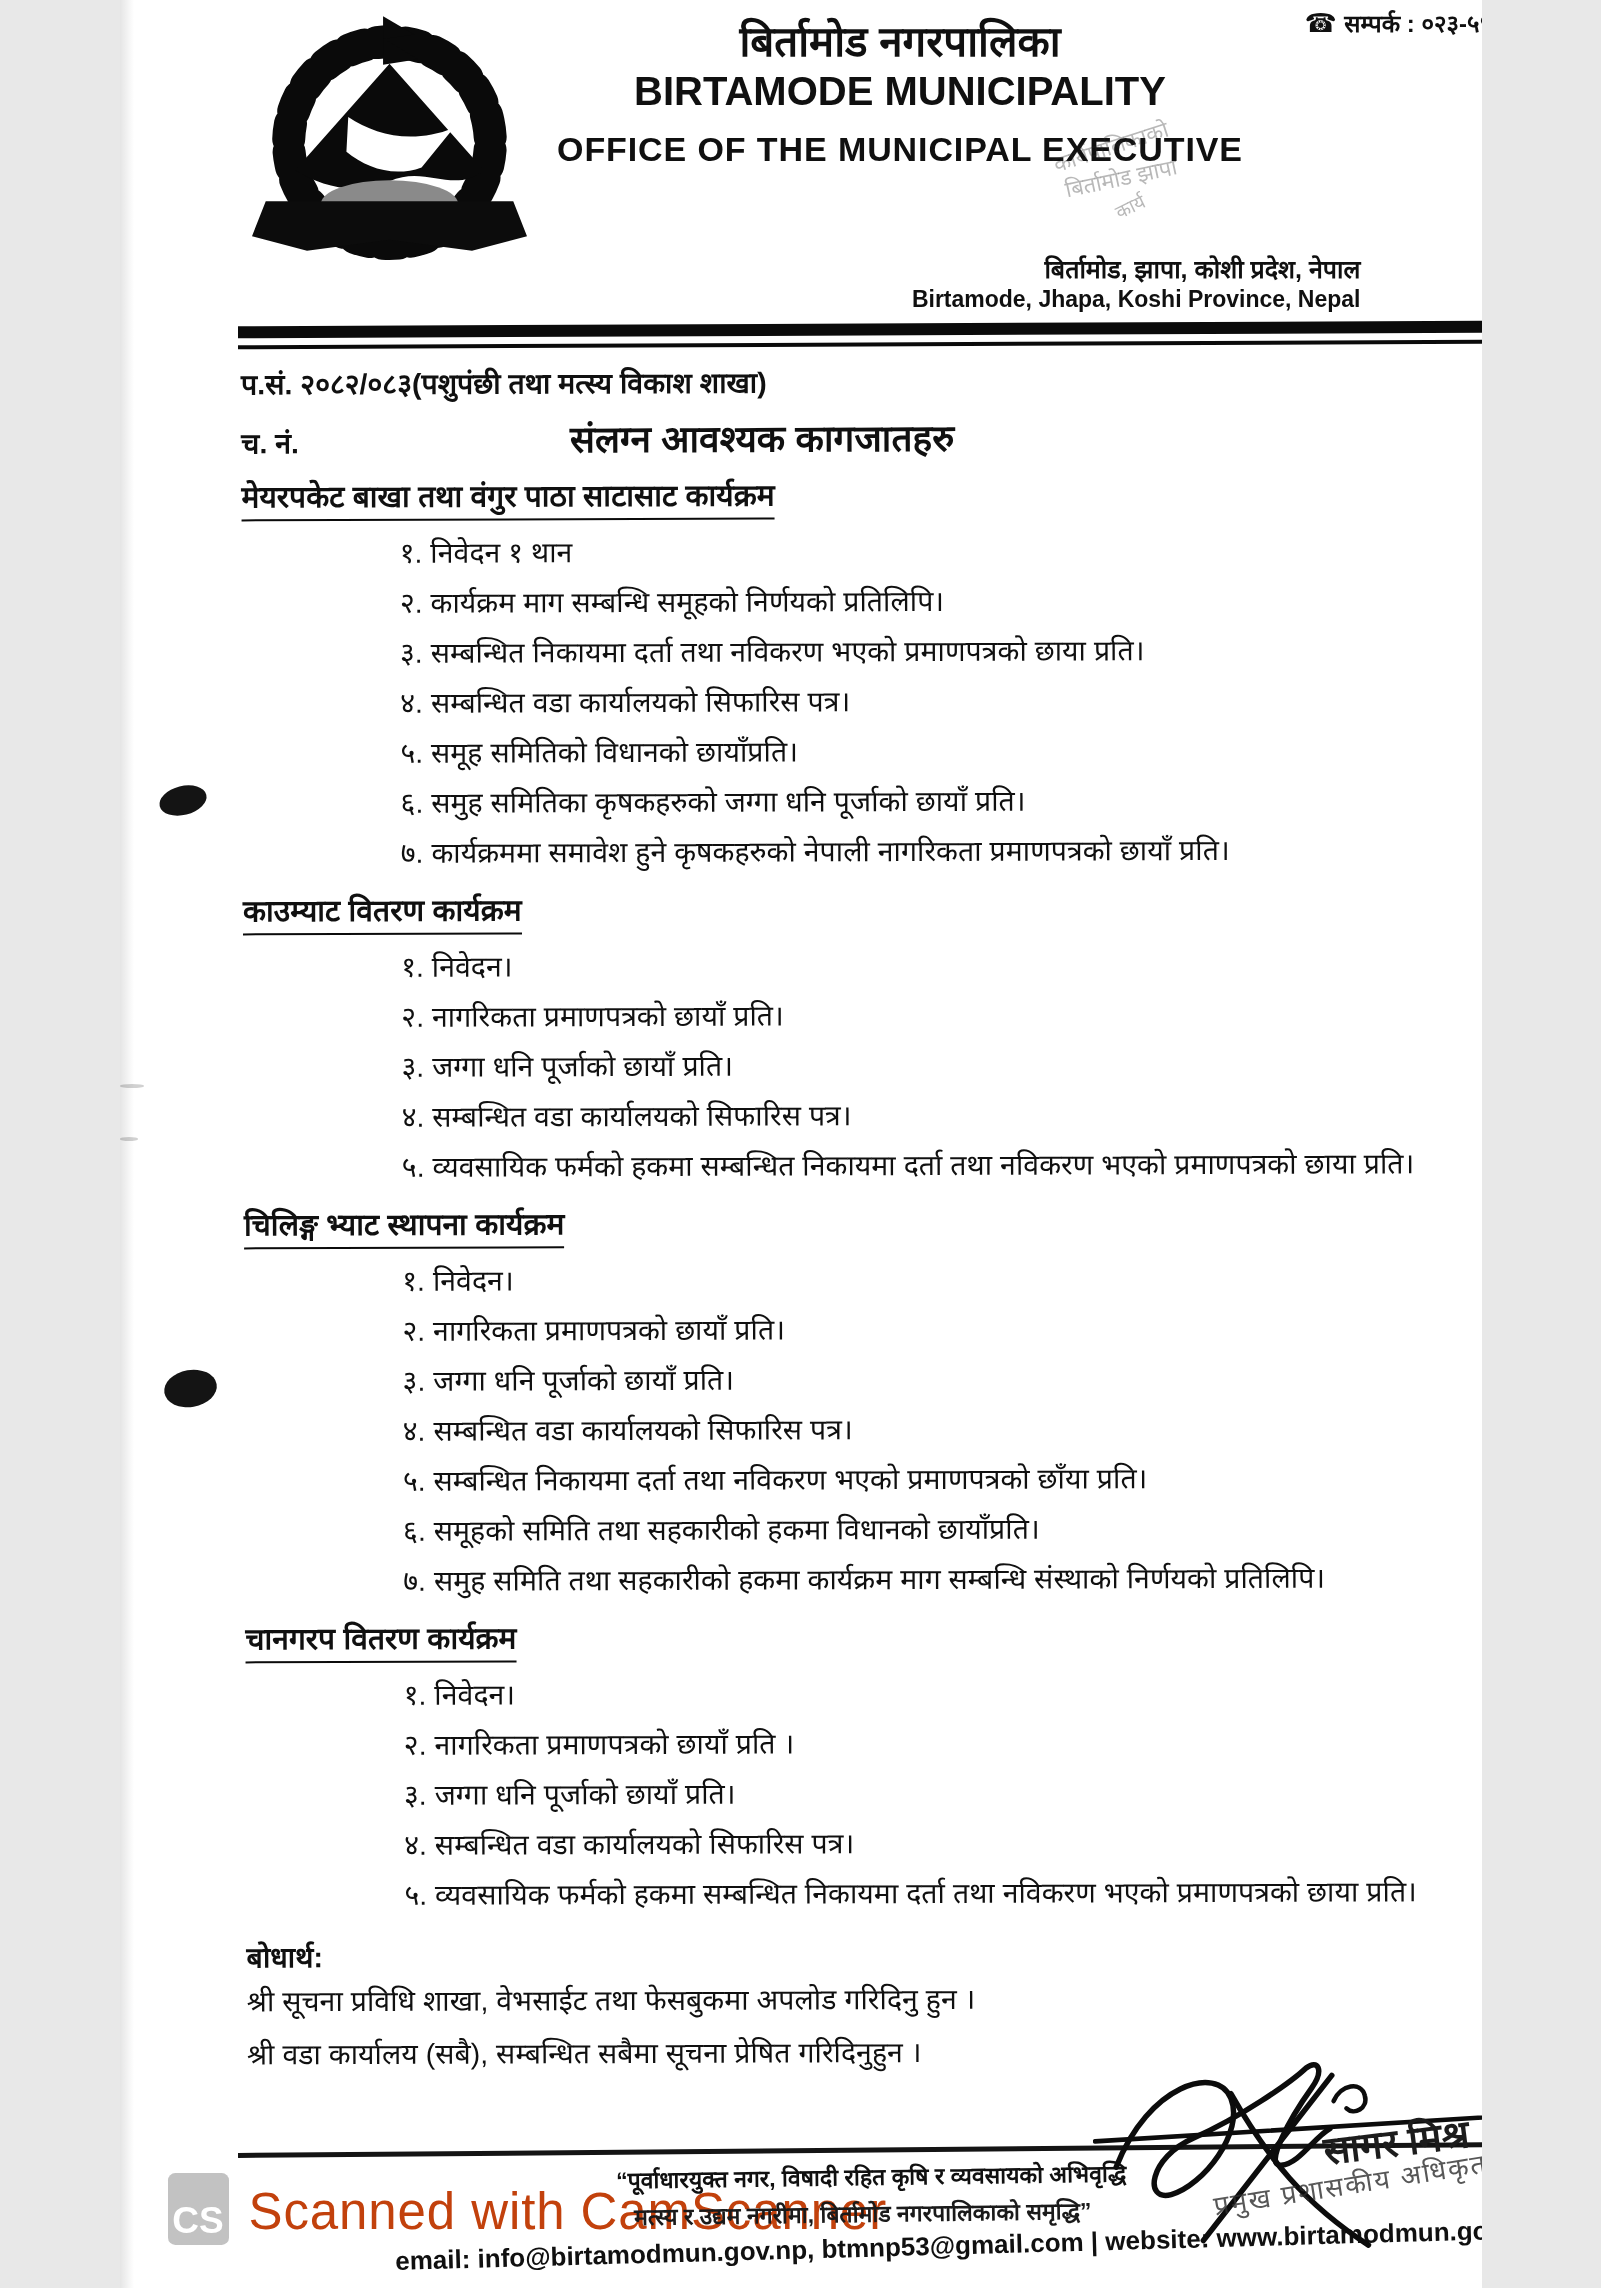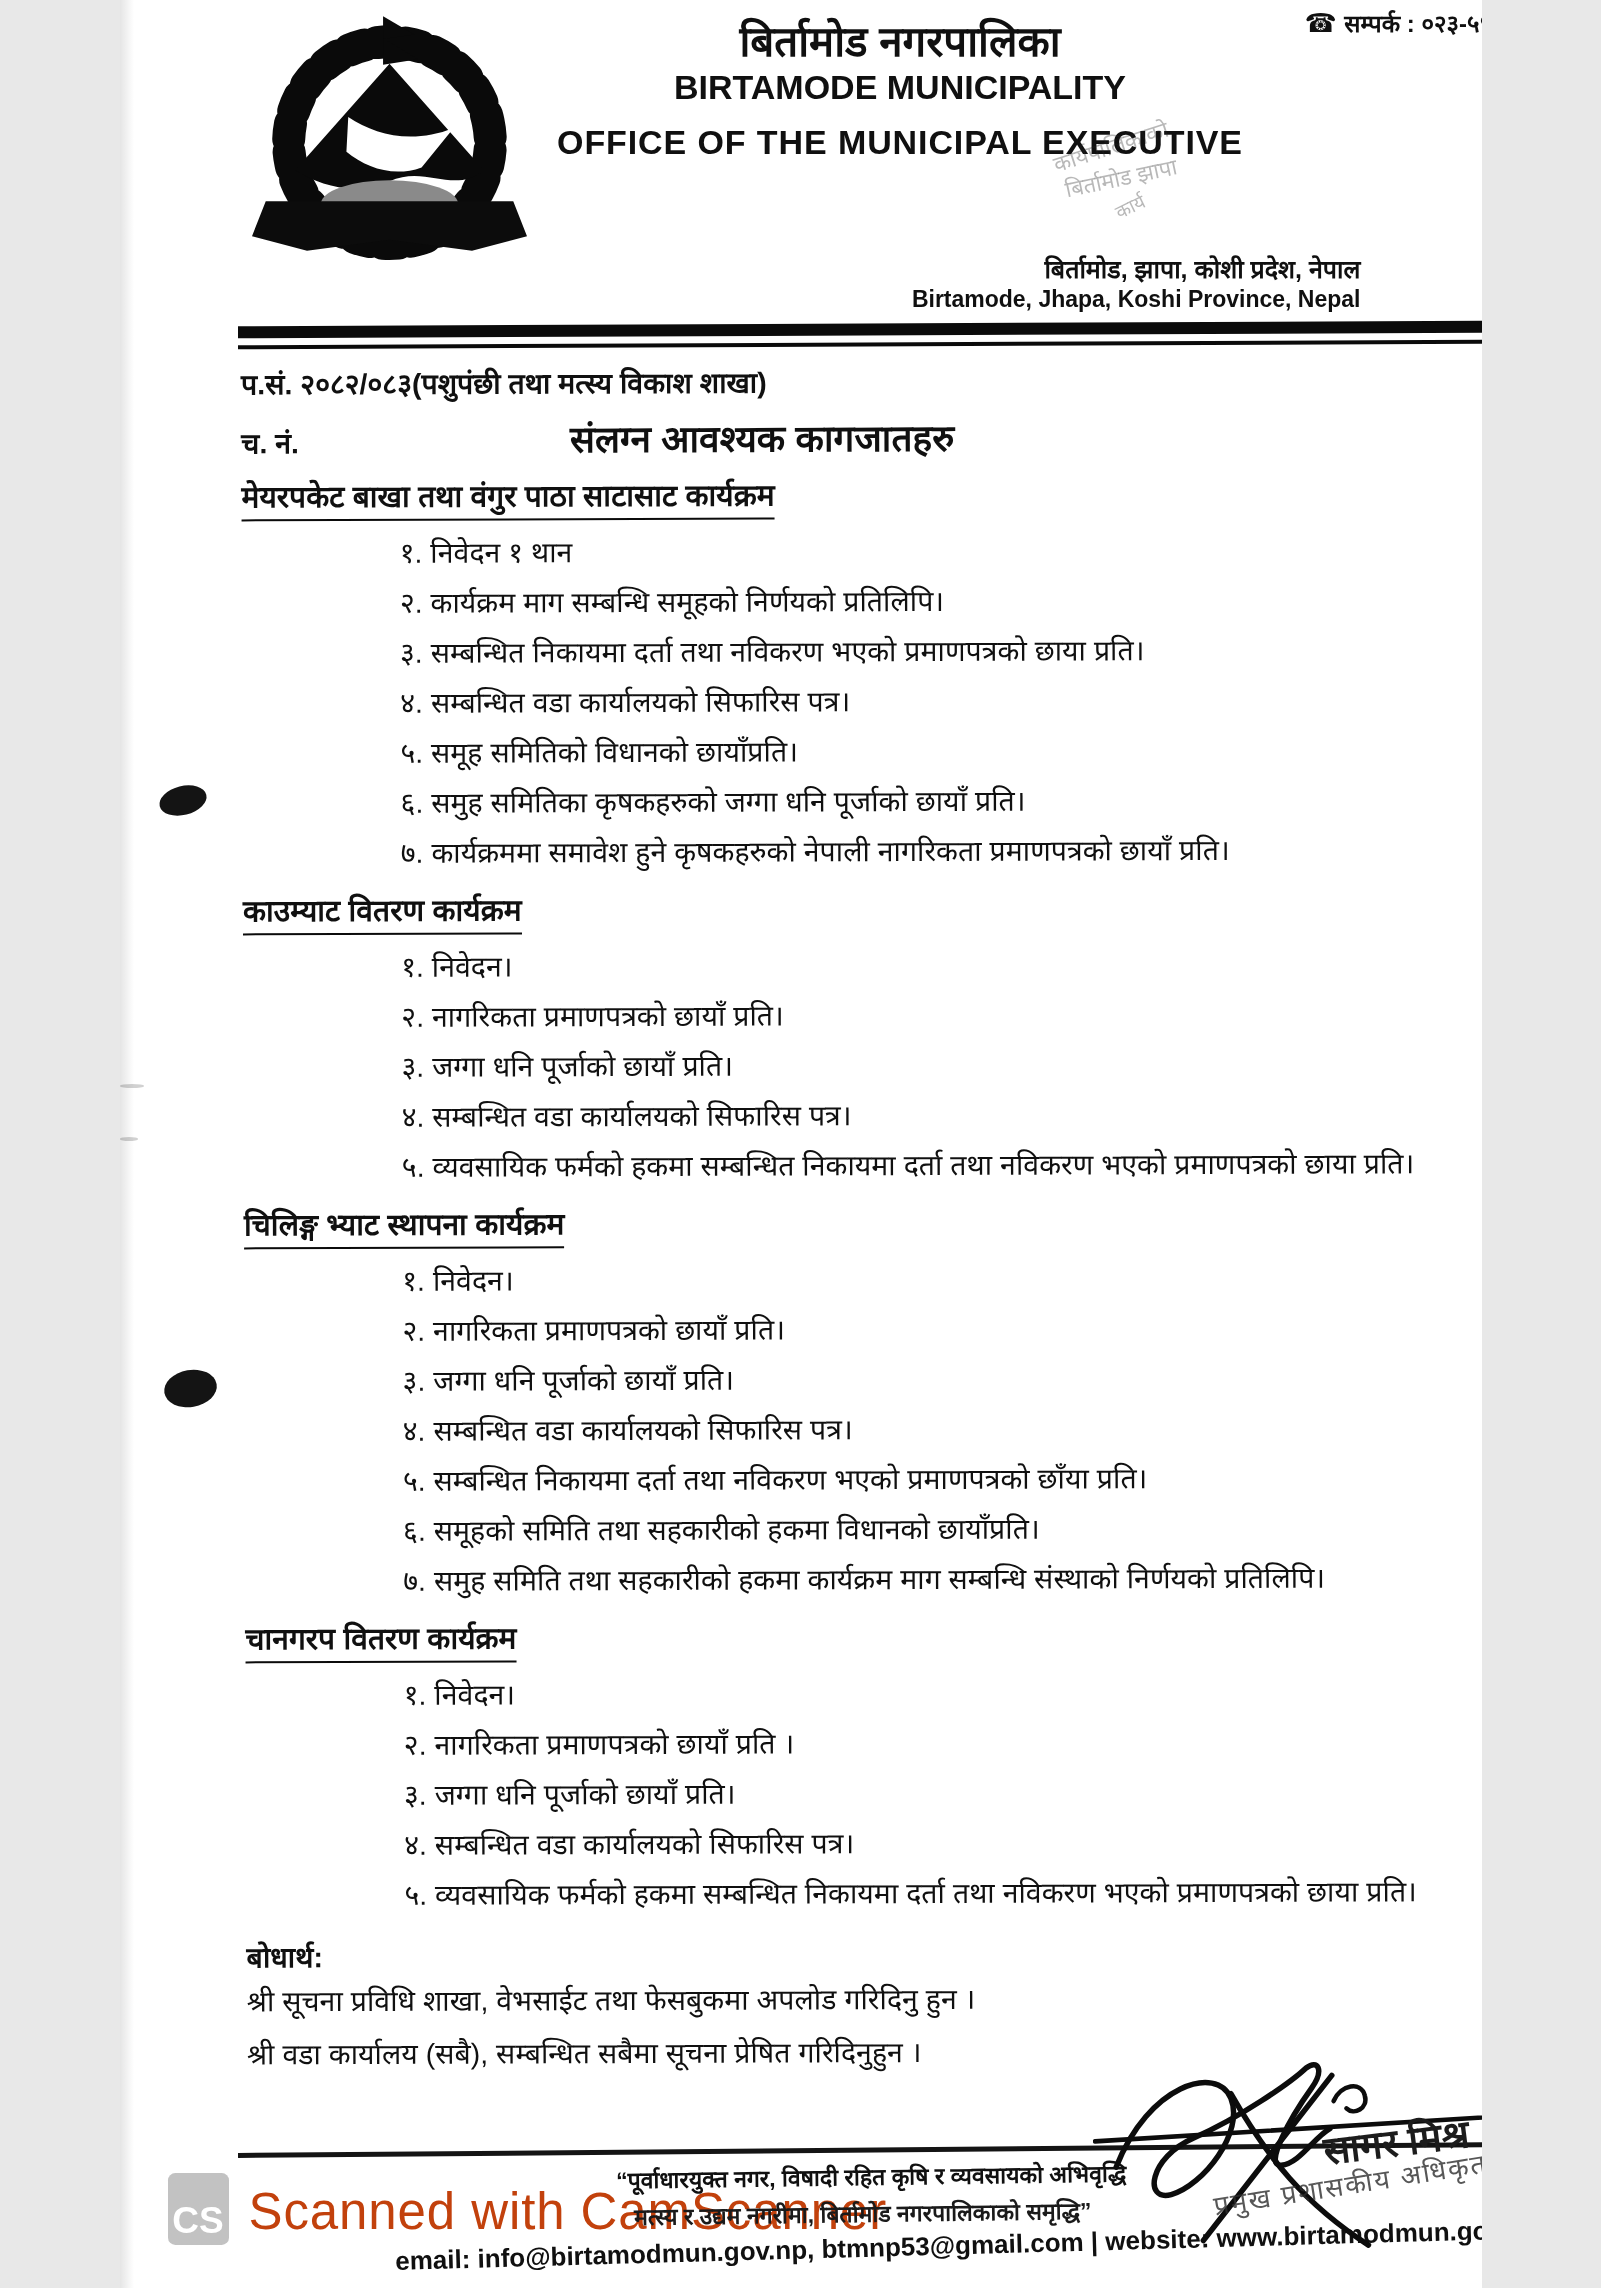--- a/index.html
+++ b/index.html
@@ -12,21 +12,21 @@
   }
   
   .edge-shade { position:absolute; left:0; top:0; width:14.7px; height:100%;
     background:linear-gradient(90deg, rgba(0,0,0,0.10), rgba(0,0,0,0)); }
   .crease { position:absolute; left:0; width:24px; height:3.7px; background:rgba(0,0,0,0.18); border-radius:50%; }
 
   
   .logo { position:absolute; left:118px; top:7.3px; width:303px; height:275px; }
   .head-center { position:absolute; left:395px; top:20px; width:771px; text-align:center; line-height:1.05; }
   .h-np1 { font-size:42px; font-weight:bold; white-space:nowrap; }
-  .h-en1 { font-size:34px; font-weight:bold; white-space:nowrap; margin-top:5.5px; }
+  .h-en1 { font-size:40px; font-weight:bold; white-space:nowrap; margin-top:5.5px; }
   .h-np2 { font-size:50px; font-weight:bold; white-space:nowrap; margin-top:7.3px; }
   .h-en2 { font-size:34px; font-weight:bold; white-space:nowrap; margin-top:20px; letter-spacing:0.9px; }
   .phone { position:absolute; left:1185px; top:6px; font-size:24px; font-weight:bold; white-space:nowrap; }
   .phone .ficon { font-size:26px; margin-right:7.3px; }
   .addr { position:absolute; right:121px; top:254px; text-align:right; line-height:1.25; }
   .addr-np { font-size:25px; font-weight:bold; }
   .addr-en { font-size:23px; font-weight:bold; }
 
   .stamp-overlay { position:absolute; left:863px; top:129px; width:275px; color:rgba(40,40,40,0.33);
     transform:rotate(-18deg); text-align:center; font-size:22px; line-height:1.5; pointer-events:none; }

